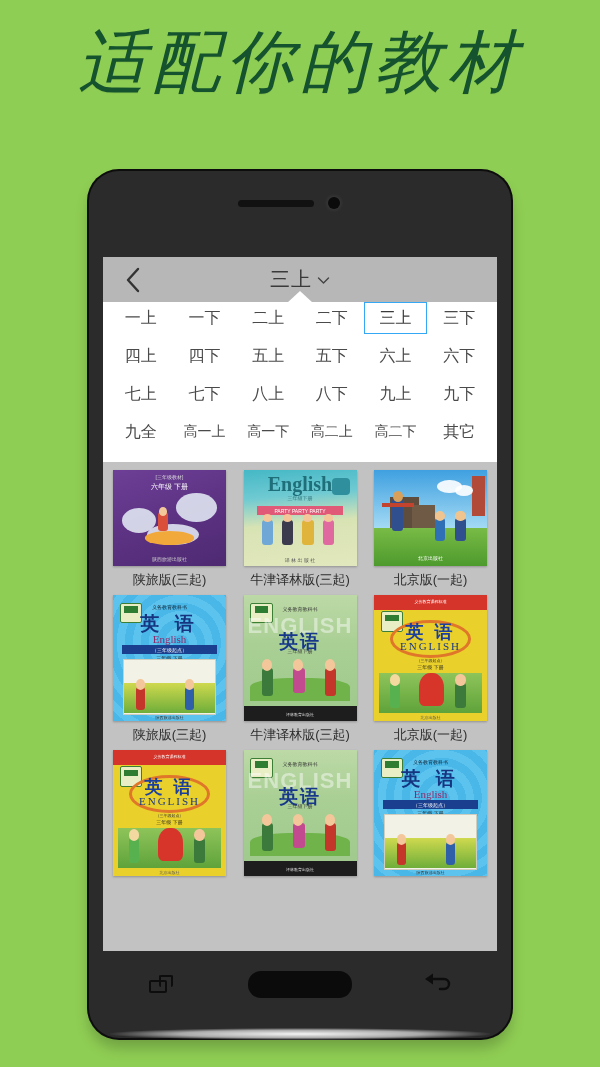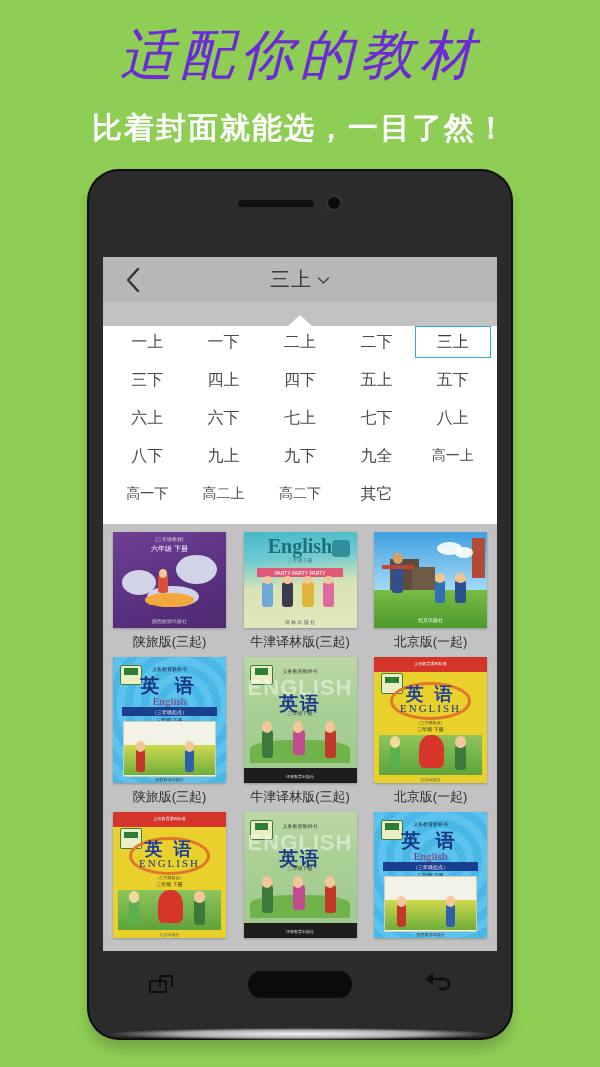--- a/index.html
+++ b/index.html
@@ -8,22 +8,22 @@
     font-family: "Liberation Sans", "DejaVu Sans", sans-serif;
     background:#8fce54;
     overflow:hidden;
     position:relative;
   }
 
   
   #promo { position:absolute; left:0; top:0; width:600px; height:168px; text-align:center; }
   #promo-title {
     font-family:"Liberation Serif","DejaVu Serif",serif;
-    color:#6d28d9;
-    font-size:54px;
+    color:#14532d;
+    font-size:68px;
     letter-spacing:6px;
     font-weight:400;
     line-height:1;
     padding-top:28px;
     font-style:italic;
     text-shadow:0 1px 0 rgba(0,0,0,.05);
   }
   #promo-sub {
     color:#ffffff;
     font-size:30px;
@@ -74,22 +74,22 @@
 
   
   #dropdown { position:relative; background:#ffffff; padding:0 0 14px 0; }
   #dd-arrow {
     position:absolute; left:50%; top:-11px; transform:translateX(-50%);
     width:0; height:0; border-left:13px solid transparent;
     border-right:13px solid transparent; border-bottom:12px solid #ffffff;
   }
   #dd-heading { text-align:center; color:#2196f3; font-size:16px;
                 padding:12px 0 10px 0; letter-spacing:1px; }
-  #grade-grid { display:grid; grid-template-columns:repeat(5,1fr);
-                row-gap:6px; padding:0 6px;margin-top:24px; }
+  #grade-grid { display:grid; grid-template-columns:repeat(6,1fr);
+                row-gap:6px; padding:0 6px; }
   .grade-cell {
     height:32px; display:flex; align-items:center; justify-content:center;
     font-size:16px; color:#4a4a4a; position:relative; letter-spacing:0px;
     border:1px solid transparent;
   }
   .grade-cell.small { font-size:14px; }
   .grade-cell.selected { border:1px solid #35a8f5; color:#3a3a3a; }
 
   
   #books { padding:8px 10px 0 10px; }
@@ -145,21 +145,20 @@
   #recent-ico .r1 { position:absolute; left:0; bottom:0; width:18px; height:13px;
                     border:2px solid #0d0d0d; border-radius:2px; }
   #recent-ico .r2 { position:absolute; right:0; top:0; width:14px; height:12px;
                     border:2px solid #0d0d0d; border-radius:2px; border-bottom:none; }
 </style>
 </head>
 <body>
 
 <div id="promo">
   <div id="promo-title">适配你的教材</div>
-  <div id="promo-sub">比着封面就能选，一目了然！</div>
 </div>
 
 <div id="phone">
 
   <div id="speaker"></div>
   <div id="camera"></div>
 
   <div id="screen">
 
     <div id="appbar">

